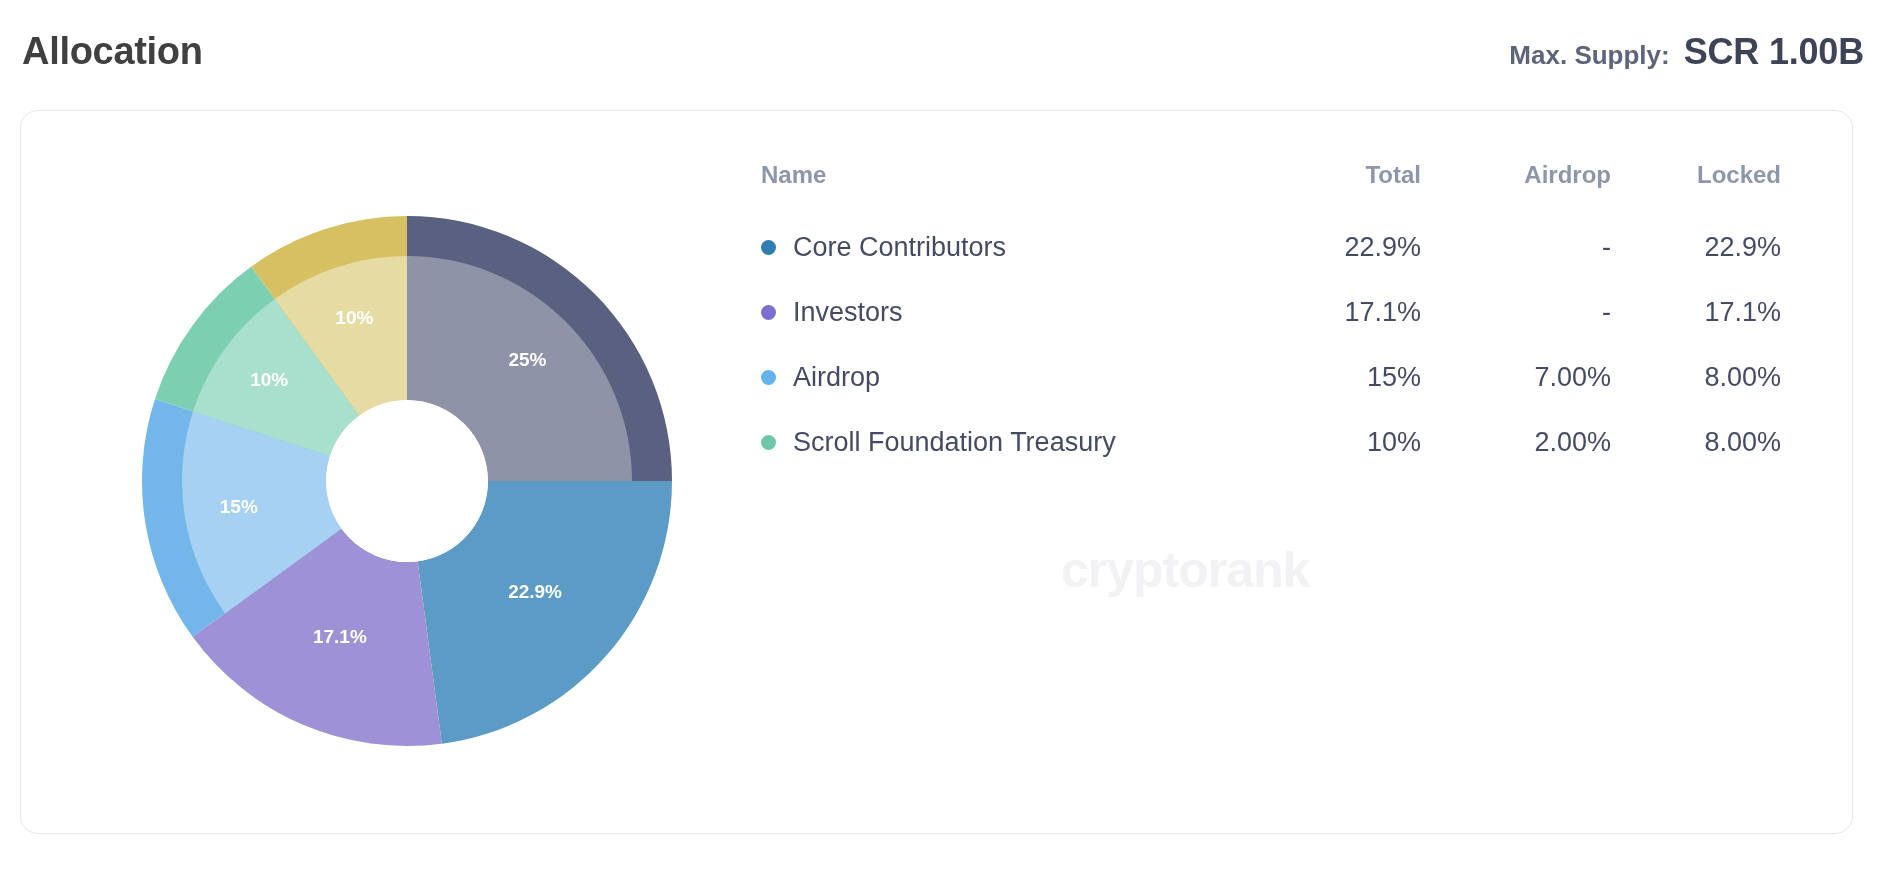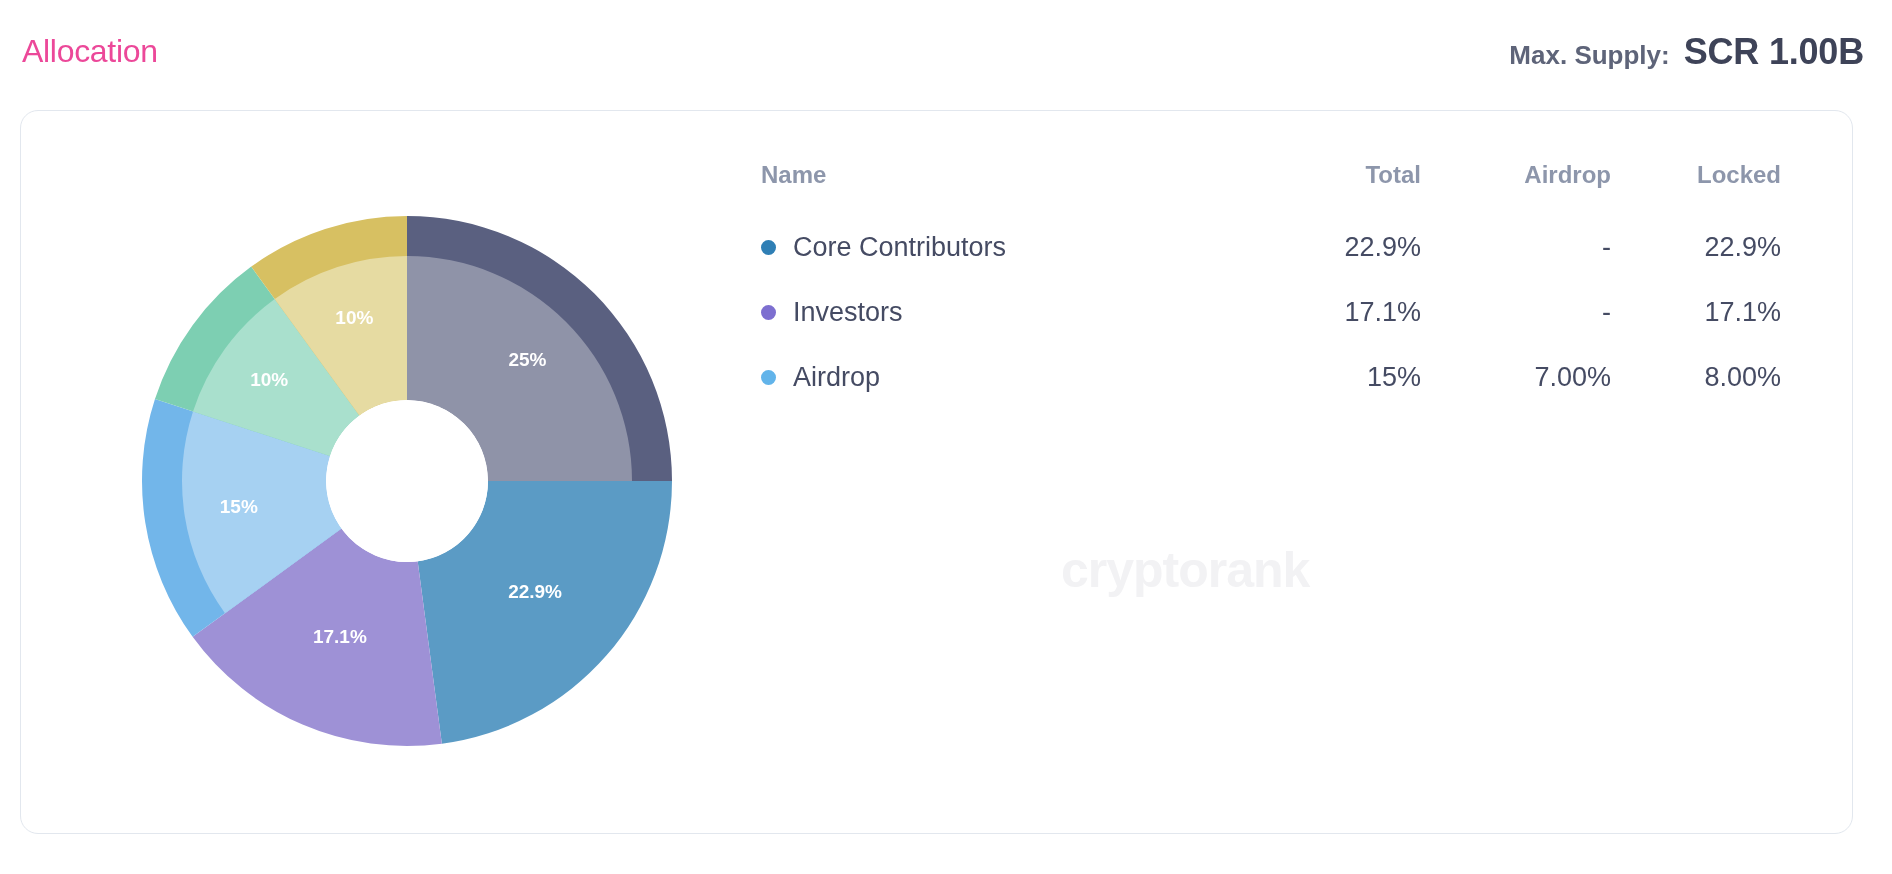--- a/index.html
+++ b/index.html
@@ -24,23 +24,23 @@
     position: absolute;
     left: 0; top: 0;
     width: 1892px;
     height: 96px;
     display: flex;
     align-items: center;
     justify-content: space-between;
     padding: 0 22px 0 22px;
   }
   .page-title {
-    font-size: 32px;
-    font-weight: 400;
-    color: #ec4899;
+    font-size: 38px;
+    font-weight: 700;
+    color: #404040;
     letter-spacing: -0.3px;
     line-height: 1;
     padding-top: 6px;
   }
   .supply-wrap {
     display: flex;
     align-items: baseline;
     gap: 14px;
     padding-top: 8px;
     padding-right: 6px;
@@ -235,18 +235,29 @@
               <td class="col-name">
                 <div class="name-cell">
                   <span class="dot" style="background: rgb(98, 180, 234);"></span>
                   <span class="name-text">Airdrop</span>
                 </div>
               </td>
               <td>15%</td>
               <td>7.00%</td>
               <td>8.00%</td>
             </tr>
+            <tr>
+              <td class="col-name">
+                <div class="name-cell">
+                  <span class="dot" style="background: rgb(110, 199, 171);"></span>
+                  <span class="name-text">Scroll Foundation Treasury</span>
+                </div>
+              </td>
+              <td>10%</td>
+              <td>2.00%</td>
+              <td>8.00%</td>
+            </tr>
           </tbody>
       </table>
     </div>
 
   </div>
 </div>
 
 </body></html>

